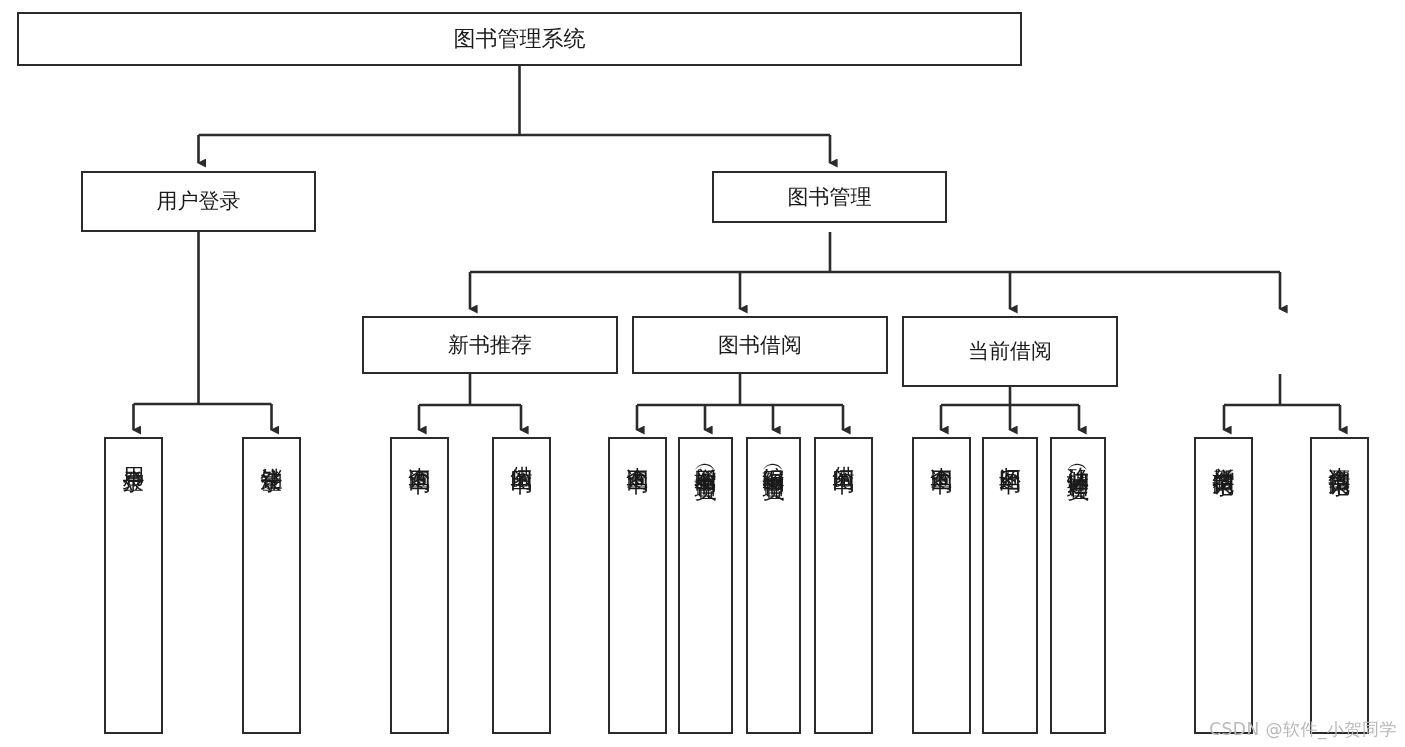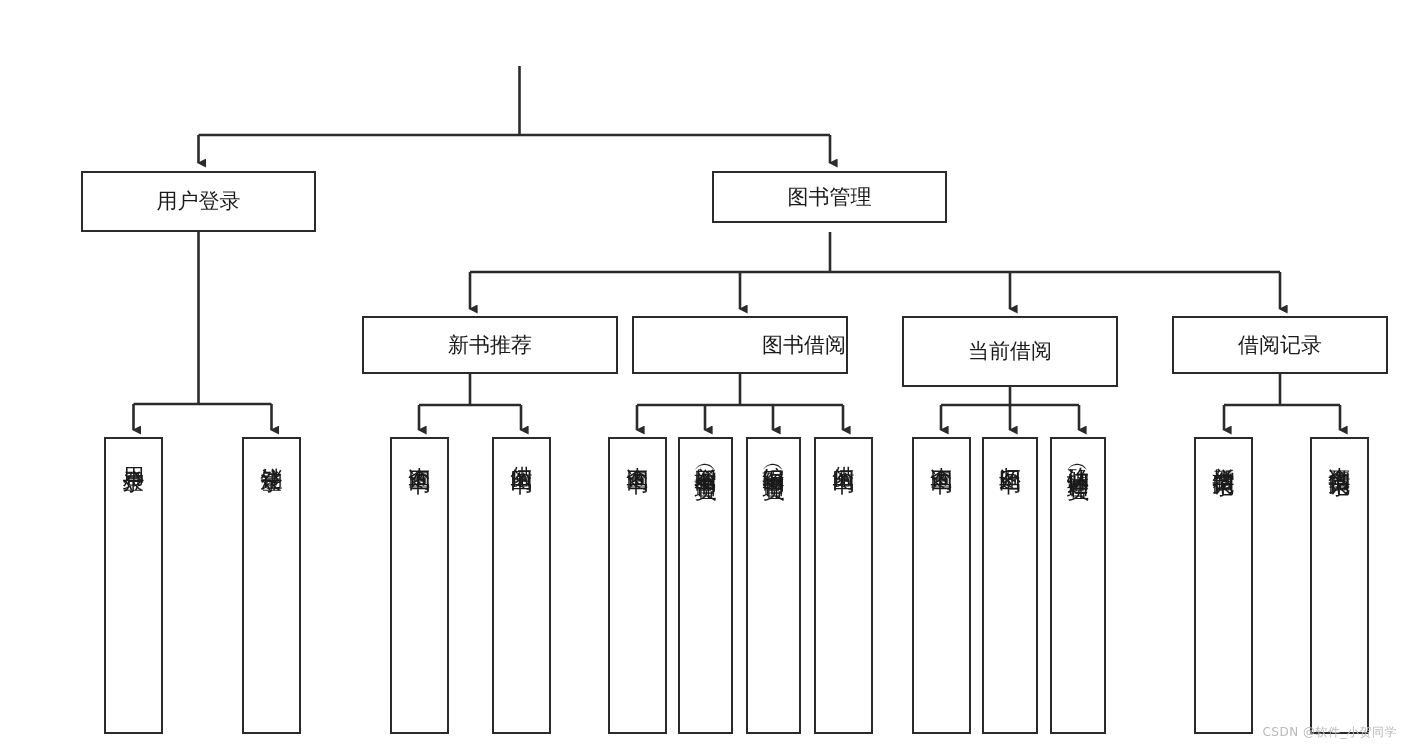--- a/index.html
+++ b/index.html
@@ -59,21 +59,21 @@
     text-orientation: upright;
     font-size: 22px;
     letter-spacing: 2px;
     line-height: 1;
     white-space: nowrap;
   }
   .watermark {
     position: absolute;
     right: 8px;
     bottom: 6px;
-    font-size: 12px;
+    font-size: 17px;
     color: #b9b9b9;
     letter-spacing: 0.5px;
     user-select: none;
   }
 </style>
 </head>
 <body>
 
 <div id="canvas">
 
@@ -121,44 +121,44 @@
       <path d="M1010,405 L1010,430" marker-end="url(#arrow)"></path>
       <path d="M1079,405 L1079,430" marker-end="url(#arrow)"></path>
 
       <path d="M1280,374 L1280,405"></path>
       <path d="M1224,405 L1340,405"></path>
       <path d="M1224,405 L1224,430" marker-end="url(#arrow)"></path>
       <path d="M1340,405 L1340,430" marker-end="url(#arrow)"></path>
     </g>
   </svg>
 
+  <div class="node root h" style="left:17px; top:12px; width:1005px; height:54px;">
+    <span class="label">图书管理系统</span>
+  </div>
 
   <div class="node h" style="left:81px; top:171px; width:235px; height:61px;">
     <span class="label">用户登录</span>
   </div>
 
   <div class="node h" style="left:712px; top:171px; width:235px; height:52px;">
     <span class="label">图书管理</span>
   </div>
 
   <div class="node h" style="left:362px; top:316px; width:256px; height:58px;">
     <span class="label">新书推荐</span>
   </div>
 
-  <div class="node h" style="left:632px; top:316px; width:216px; height:58px;justify-content:flex-end;">
+  <div class="node h" style="left:632px; top:316px; width:256px; height:58px;">
     <span class="label">图书借阅</span>
   </div>
 
   <div class="node h" style="left:902px; top:316px; width:216px; height:71px;">
     <span class="label">当前借阅</span>
   </div>
 
-  <div class="node h" style="left:1172px; top:316px; width:216px; height:58px;">
-    <span class="label">借阅记录</span>
-  </div>
 
   <div class="node v" style="left:104px; top:437px; width:59px; height:297px;">
     <span class="label">用户登录</span>
   </div>
 
   <div class="node v" style="left:242px; top:437px; width:59px; height:297px;">
     <span class="label">注销登录</span>
   </div>
 
   <div class="node v" style="left:390px; top:437px; width:59px; height:297px;">

